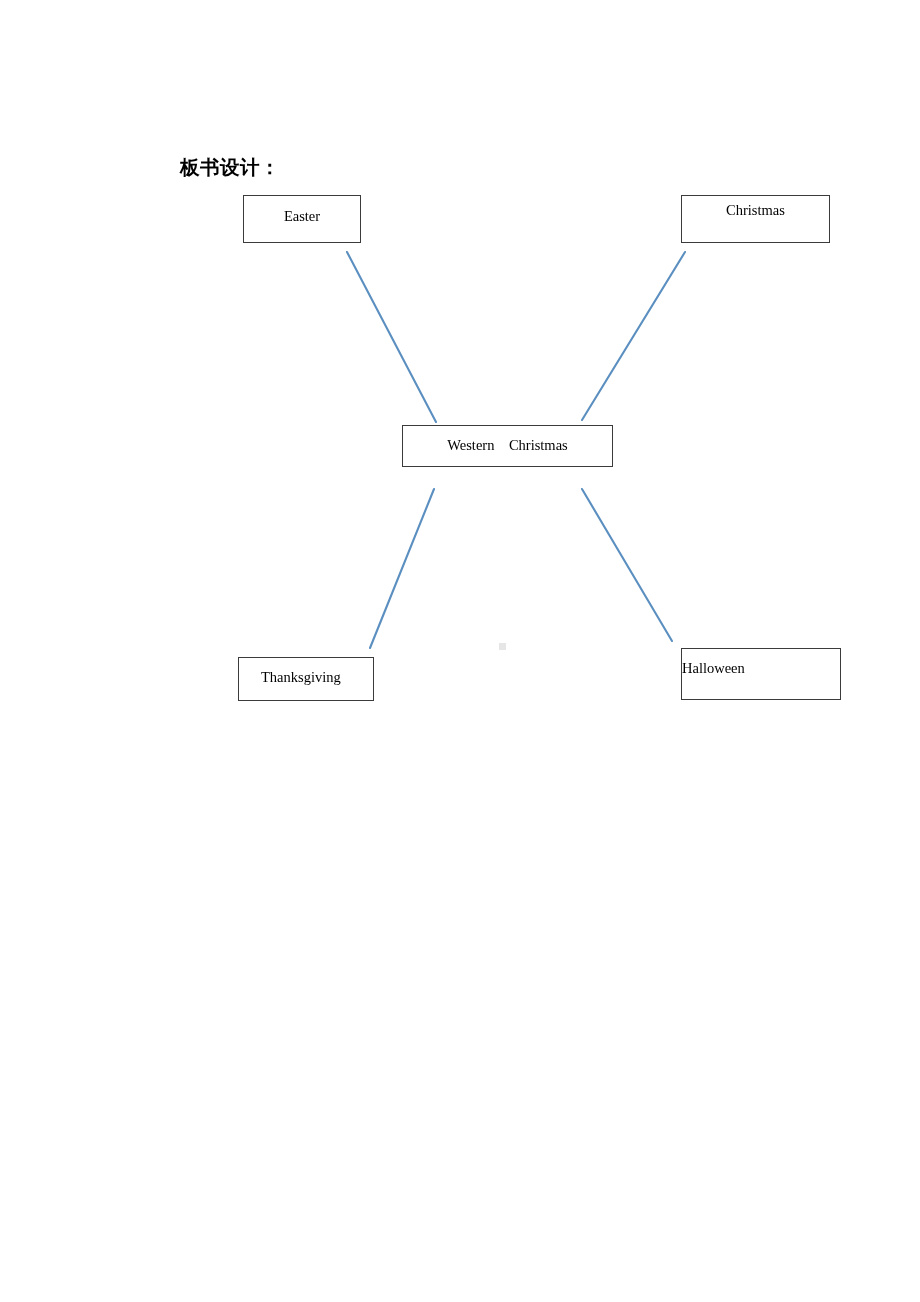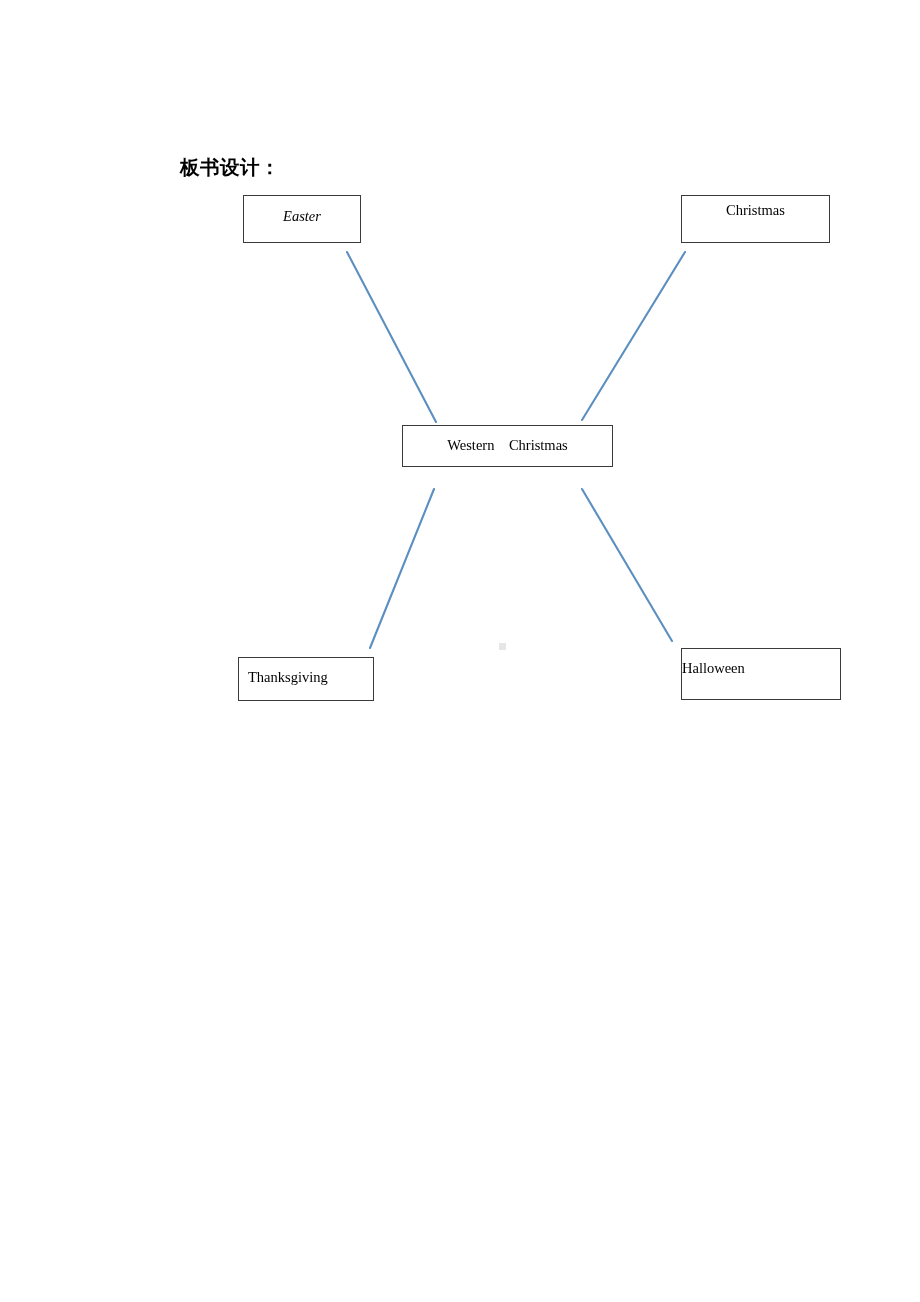--- a/index.html
+++ b/index.html
@@ -57,30 +57,30 @@
     color: #000000;
     white-space: pre;
   }
   .node-box .node-label {
     position: absolute;
     white-space: pre;
   }
 
   
   #box-easter        { left: 199px; top: 195px;  width: 118px; height: 48px; }
-  #box-easter .node-label        { left: 0; right: 0; top: 12px; text-align: center; font-style: italic; }
+  #box-easter .node-label        { left: 0; right: 0; top: 12px; text-align: center; }
 
   #box-christmas     { left: 637px; top: 195px;  width: 149px; height: 48px; padding-left: 18px; }
   #box-christmas .node-label     { left: 0; right: 0; top: 6px;  text-align: center; }
 
   #box-center        { left: 358px; top: 425px;  width: 211px; height: 42px; }
   #box-center .node-label        { left: 0; right: 0; top: 11px; text-align: center; }
 
   #box-thanksgiving  { left: 194px; top: 657px;  width: 136px; height: 44px; }
-  #box-thanksgiving .node-label  { left: 9px;  top: 11px; text-align: right; }
+  #box-thanksgiving .node-label  { left: 22px;  top: 11px; text-align: right; }
 
   #box-halloween     { left: 637px; top: 648px;  width: 160px; height: 52px; }
   #box-halloween .node-label     { left: 0; right: 0; top: 11px; }
 
   
   #stray-mark {
     position: absolute;
     left: 455px;
     top: 643px;
     width: 7px;

